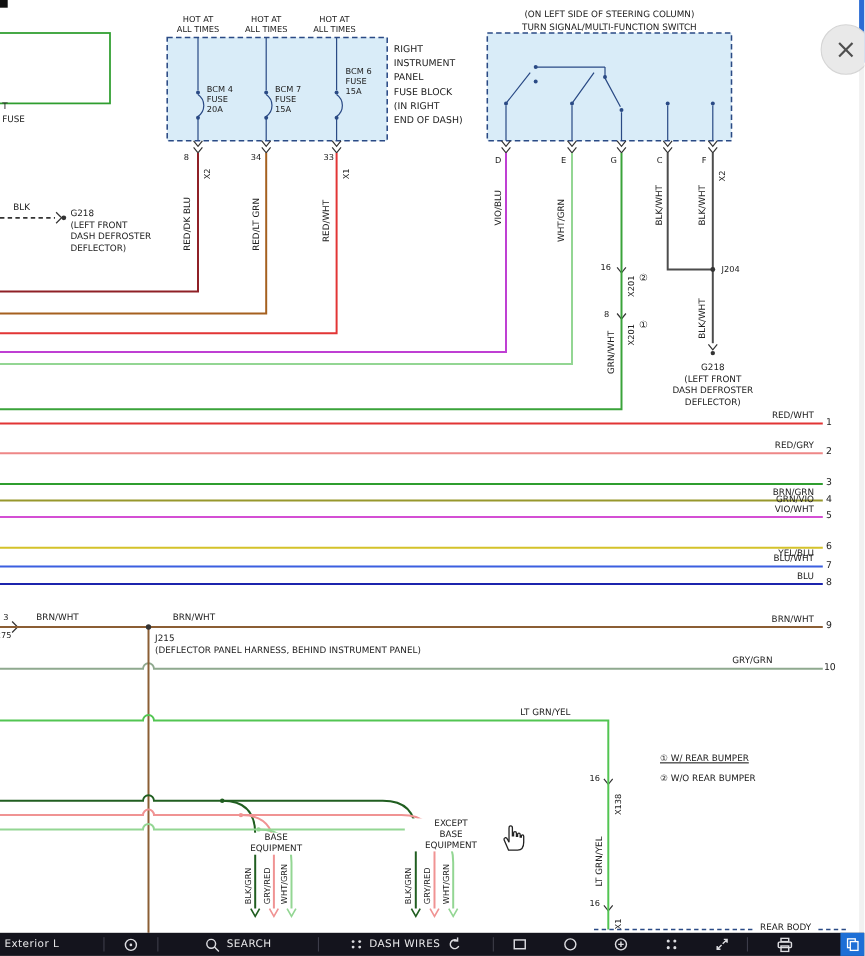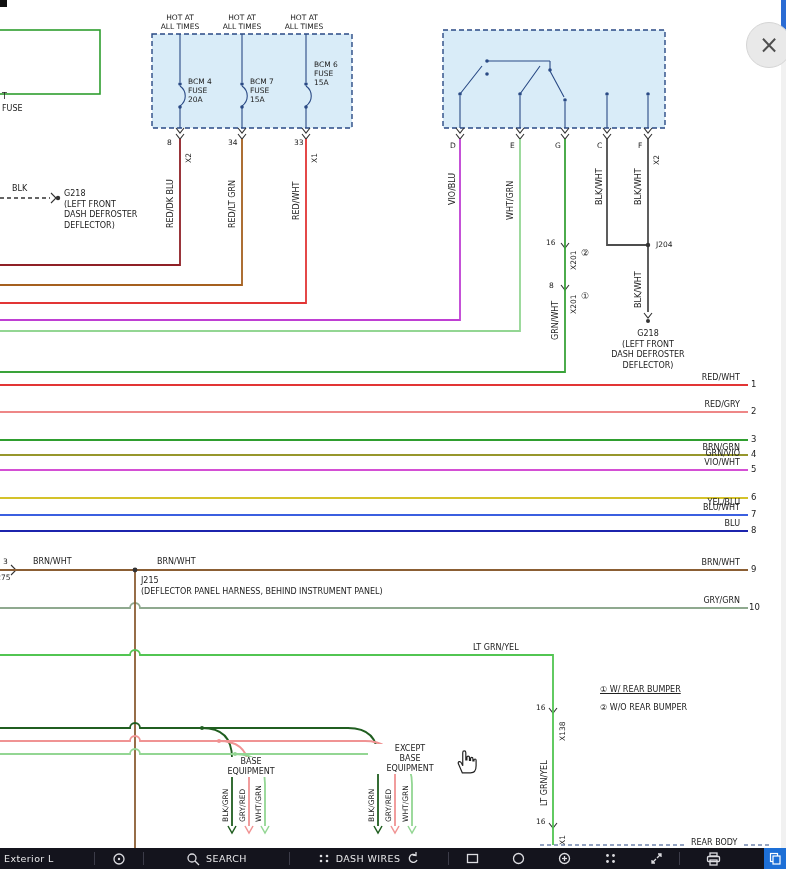--- a/index.html
+++ b/index.html
@@ -159,21 +159,33 @@
       <div>BCM 7</div>
       <div>FUSE</div>
       <div>15A</div>
     </div>
     <div class="h t75" style="left:314px;top:60px;">
       <div>BCM 6</div>
       <div>FUSE</div>
       <div>15A</div>
     </div>
 
-
+    <div class="h t85" style="left:358px;top:39px;line-height:13px;">
+      <div>RIGHT</div>
+      <div>INSTRUMENT</div>
+      <div>PANEL</div>
+      <div>FUSE BLOCK</div>
+      <div>(IN RIGHT</div>
+      <div>END OF DASH)</div>
+    </div>
+
+    <div class="h c" style="left:443px;top:7px;width:222px;line-height:11.5px;">
+      <div>(ON LEFT SIDE OF STEERING COLUMN)</div>
+      <div>TURN SIGNAL/MULTI-FUNCTION SWITCH</div>
+    </div>
 
     <div class="h t75" style="left:167px;top:138px;">8</div>
     <div class="h t75" style="left:228px;top:138px;">34</div>
     <div class="h t75" style="left:294px;top:138px;">33</div>
     <div class="v t75" style="left:184px;top:163px;">X2</div>
     <div class="v t75" style="left:310px;top:163px;">X1</div>
     <div class="h t75" style="left:450px;top:141px;">D</div>
     <div class="h t75" style="left:510px;top:141px;">E</div>
     <div class="h t75" style="left:555px;top:141px;">G</div>
     <div class="h t75" style="left:597px;top:141px;">C</div>
@@ -218,21 +230,21 @@
 
     <div class="h r" style="left:628px;top:373px;width:112px;">RED/WHT</div>
     <div class="h r" style="left:628px;top:400px;width:112px;">RED/GRY</div>
     <div class="h r" style="left:628px;top:449px;width:112px;">GRN/VIO</div>
     <div class="h r" style="left:628px;top:443px;width:112px;text-align:right;">BRN/GRN</div>
     <div class="h r" style="left:628px;top:458px;width:112px;">VIO/WHT</div>
     <div class="h r" style="left:628px;top:498px;width:112px;">YEL/BLU</div>
     <div class="h r" style="left:628px;top:503px;width:112px;">BLU/WHT</div>
     <div class="h r" style="left:628px;top:519px;width:112px;">BLU</div>
     <div class="h r" style="left:628px;top:558px;width:112px;">BRN/WHT</div>
-    <div class="h r" style="left:628px;top:596px;width:112px;">GRY/GRN</div>
+    <div class="h r" style="left:628px;top:596px;width:112px;text-align:center;">GRY/GRN</div>
     <div class="h t85" style="left:751px;top:379px;">1</div>
     <div class="h t85" style="left:751px;top:406px;">2</div>
     <div class="h t85" style="left:751px;top:434px;">3</div>
     <div class="h t85" style="left:751px;top:449px;">4</div>
     <div class="h t85" style="left:751px;top:464px;">5</div>
     <div class="h t85" style="left:751px;top:492px;">6</div>
     <div class="h t85" style="left:751px;top:509px;">7</div>
     <div class="h t85" style="left:751px;top:525px;">8</div>
     <div class="h t85" style="left:751px;top:564px;">9</div>
     <div class="h t85" style="left:749px;top:602px;">10</div>

